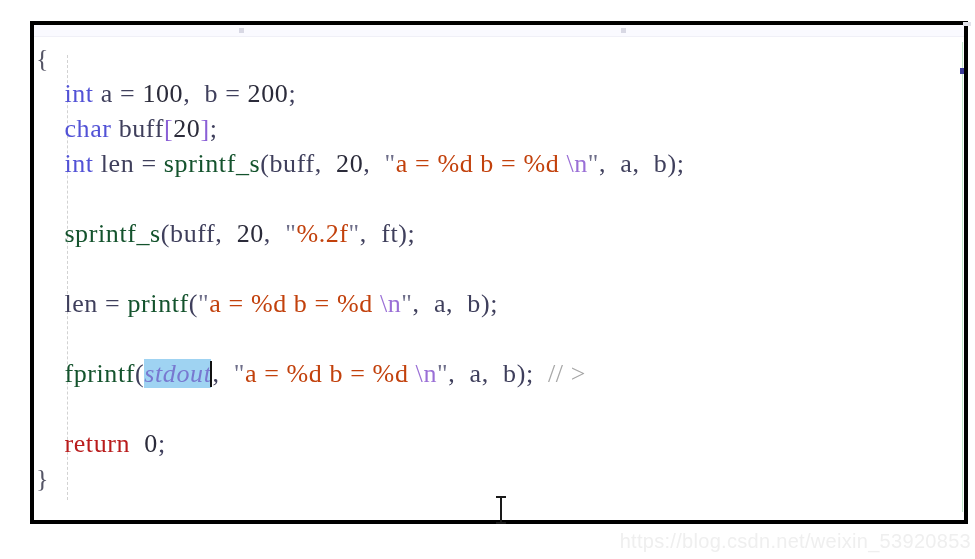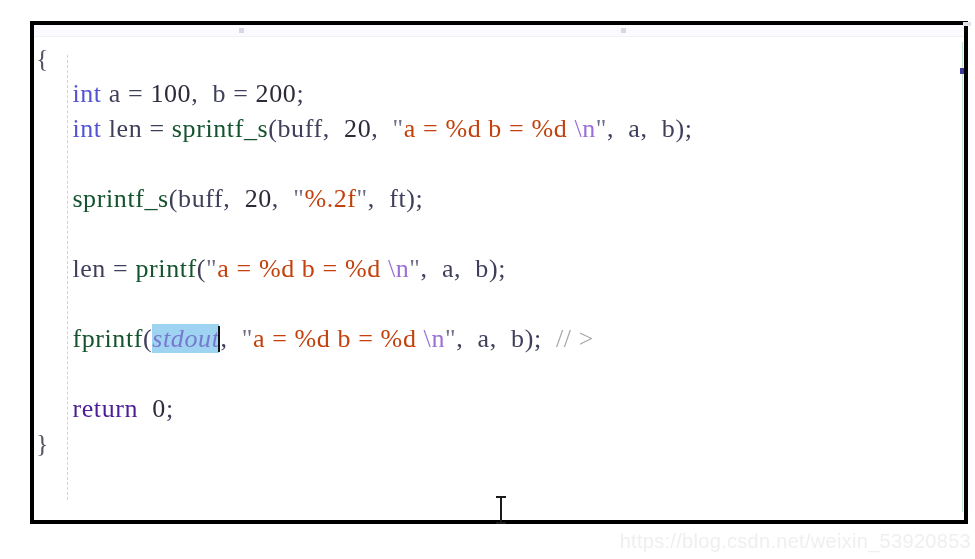--- a/index.html
+++ b/index.html
@@ -62,31 +62,31 @@
     position: absolute;
     left: 0;
     top: 11px;
     right: 0;
     bottom: 0;
     padding: 5px 0 0 0;
   }
   .line {
     height: 35px;
     line-height: 35px;
-    padding-left: 10px;
+    padding-left: 2px;
     font-size: 26px;
     white-space: pre;
     letter-spacing: 0.6px;
     color: #2b2b3a;
   }
   .line.blank { }
 
   
   .kw      { color: #5252d6; }            
-  .kw-ret  { color: #4c1d95; }            
+  .kw-ret  { color: #b91c1c; }            
   .ident   { color: #3f3f5c; }            
   .fn      { color: #14532d; }            
   .num     { color: #2b2b3a; }            
   .punct   { color: #3f3f5c; }            
   .brack   { color: #8a5fd6; }            
   .str     { color: #c2410c; }            
   .quote   { color: #6f6f8a; }            
   .esc     { color: #9a6fd6; }            
   .cmt     { color: #a6a6a6; }            
   .brace   { color: #555566; }            
@@ -168,20 +168,21 @@
     <div class="tick" style="left:205px"></div>
     <div class="tick" style="left:587px"></div>
     <div class="tick" style="left:930px"></div>
   </div>
 
   <div id="indent-guide"></div>
 
   <div id="code">
       <div class="line brace-line"><span class="brace">{</span></div>
       <div class="line"><span class="">    </span><span class="kw">int</span><span class=""> </span><span class="ident">a</span><span class="punct"> = </span><span class="num">100</span><span class="punct">,  </span><span class="ident">b</span><span class="punct"> = </span><span class="num">200</span><span class="punct">;</span></div>
+      <div class="line"><span class="">    </span><span class="kw">char</span><span class=""> </span><span class="ident">buff</span><span class="brack">[</span><span class="num">20</span><span class="brack">]</span><span class="punct">;</span></div>
       <div class="line"><span class="">    </span><span class="kw">int</span><span class=""> </span><span class="ident">len</span><span class="punct"> = </span><span class="fn">sprintf_s</span><span class="punct">(</span><span class="ident">buff</span><span class="punct">,  </span><span class="num">20</span><span class="punct">,  </span><span class="quote">"</span><span class="str">a = %d b = %d </span><span class="esc">\n</span><span class="quote">"</span><span class="punct">,  </span><span class="ident">a</span><span class="punct">,  </span><span class="ident">b</span><span class="punct">);</span></div>
       <div class="line blank">&nbsp;</div>
       <div class="line"><span class="">    </span><span class="fn">sprintf_s</span><span class="punct">(</span><span class="ident">buff</span><span class="punct">,  </span><span class="num">20</span><span class="punct">,  </span><span class="quote">"</span><span class="str">%.2f</span><span class="quote">"</span><span class="punct">,  </span><span class="ident">ft</span><span class="punct">);</span></div>
       <div class="line blank">&nbsp;</div>
       <div class="line"><span class="">    </span><span class="ident">len</span><span class="punct"> = </span><span class="fn">printf</span><span class="punct">(</span><span class="quote">"</span><span class="str">a = %d b = %d </span><span class="esc">\n</span><span class="quote">"</span><span class="punct">,  </span><span class="ident">a</span><span class="punct">,  </span><span class="ident">b</span><span class="punct">);</span></div>
       <div class="line blank">&nbsp;</div>
       <div class="line"><span class="">    </span><span class="fn">fprintf</span><span class="punct">(</span><span class="sel">stdout</span><span class="caret"></span><span class="punct">,  </span><span class="quote">"</span><span class="str">a = %d b = %d </span><span class="esc">\n</span><span class="quote">"</span><span class="punct">,  </span><span class="ident">a</span><span class="punct">,  </span><span class="ident">b</span><span class="punct">);  </span><span class="cmt">// &gt;</span></div>
       <div class="line blank">&nbsp;</div>
       <div class="line"><span class="">    </span><span class="kw-ret">return</span><span class="">  </span><span class="num">0</span><span class="punct">;</span></div>
       <div class="line brace-line"><span class="brace">}</span></div>

